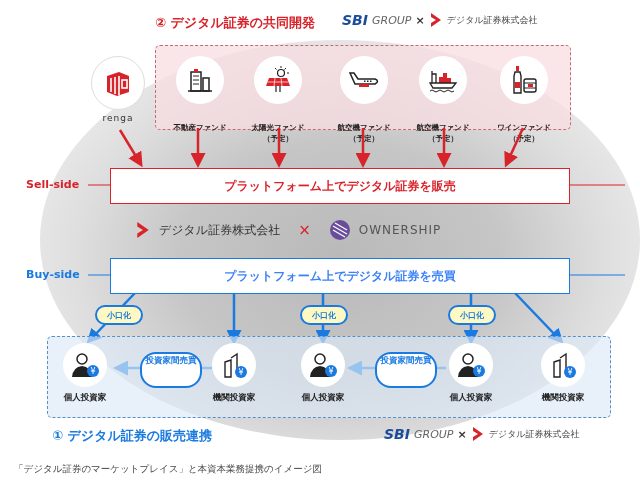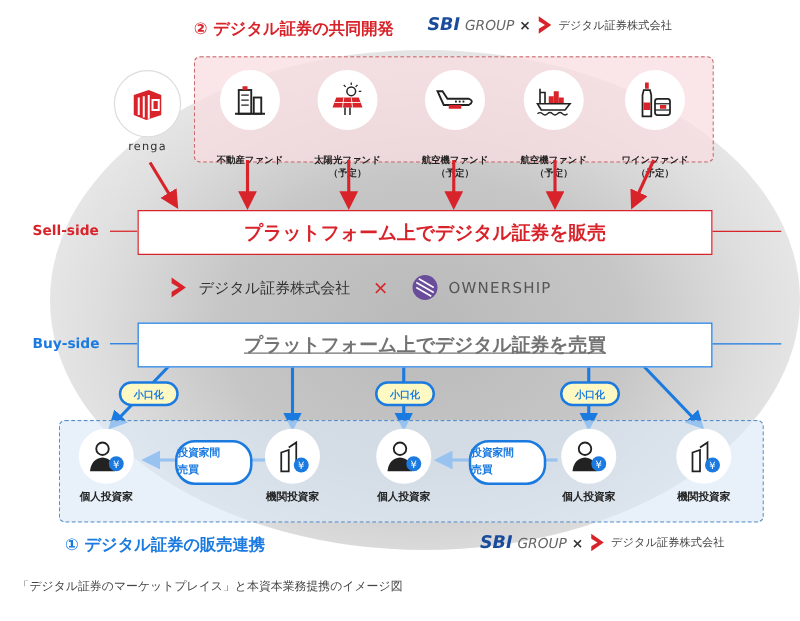--- a/index.html
+++ b/index.html
@@ -13,32 +13,32 @@
   .group{color:#666;font-style:italic;font-size:11px;}
   .x{color:#333;font-weight:bold;font-size:11px;}
   .dlogo{width:14px;height:16px;}
   .redbox{left:155px;top:45px;width:414px;height:83px;border:1px dashed #c86b6f;border-radius:5px;background:rgba(248,220,224,0.75);}
   .fund{position:absolute;top:56px;width:76px;text-align:center;}
   .circ{width:48px;height:48px;border-radius:50%;background:#fff;margin:0 auto;display:flex;align-items:center;justify-content:center;}
   .fund-label{font-size:7.5px;color:#222;margin-top:18px;line-height:11px;font-weight:bold;}
   .renga{left:88px;top:56px;width:60px;text-align:center;}
   .renga .circ{width:52px;height:52px;border:1px solid #ddd;}
   .renga-label{font-size:9px;color:#333;letter-spacing:1px;margin-top:3px;}
-  .platform{left:110px;width:458px;height:34px;background:#fff;display:flex;align-items:center;justify-content:center;font-size:15px;font-weight:bold;}
+  .platform{left:110px;width:458px;height:34px;background:#fff;display:flex;align-items:center;justify-content:center;font-size:12px;font-weight:bold;}
   .sell{top:168px;border:1.5px solid #d8232a;color:#d8232a;}
-  .buy{top:258px;border:1.5px solid #1a7ae0;color:#737373;text-decoration:underline;}
+  .buy{top:258px;border:1.5px solid #1a7ae0;color:#3b82f6;}
   .side-label{font-size:11px;font-weight:bold;}
   .mid{left:135px;top:219px;display:flex;align-items:center;gap:8px;font-size:12px;color:#333;}
   .ownership{color:#555;font-size:12px;letter-spacing:1px;}
   .bluebox{left:47px;top:336px;width:562px;height:80px;border:1px dashed #5a8ec8;border-radius:5px;background:rgba(220,234,248,0.65);}
   .inv{position:absolute;top:343px;width:70px;text-align:center;}
   .inv .circ{width:44px;height:44px;}
   .inv-label{font-size:8.5px;font-weight:bold;color:#222;margin-top:5px;}
   .pill{position:absolute;height:16px;border:2px solid #1a7ae0;border-radius:10px;background:#fef9c3;color:#1a7ae0;font-size:8px;font-weight:bold;display:flex;align-items:center;justify-content:center;}
-  .trade{position:absolute;top:352px;width:58px;height:32px;border:2px solid #1a7ae0;border-radius:16px;background:#fff;color:#1a7ae0;font-size:8.5px;font-weight:bold;line-height:13px;display:flex;flex-direction:column;justify-content:center;}
+  .trade{position:absolute;top:352px;width:58px;height:32px;border:2px solid #1a7ae0;border-radius:16px;background:#fff;color:#1a7ae0;font-size:8.5px;font-weight:bold;text-align:center;line-height:13px;display:flex;flex-direction:row;justify-content:center;}
   .sec1-title{left:52px;top:427px;color:#1a7ae0;font-weight:bold;font-size:13px;}
   .caption{left:14px;top:463px;font-size:9.5px;color:#444;}
   svg.arrows{position:absolute;left:0;top:0;}
 </style>
 </head>
 <body>
 
 <div class="ellipse"></div>
 
 <div class="abs sec2-title">② デジタル証券の共同開発</div>

